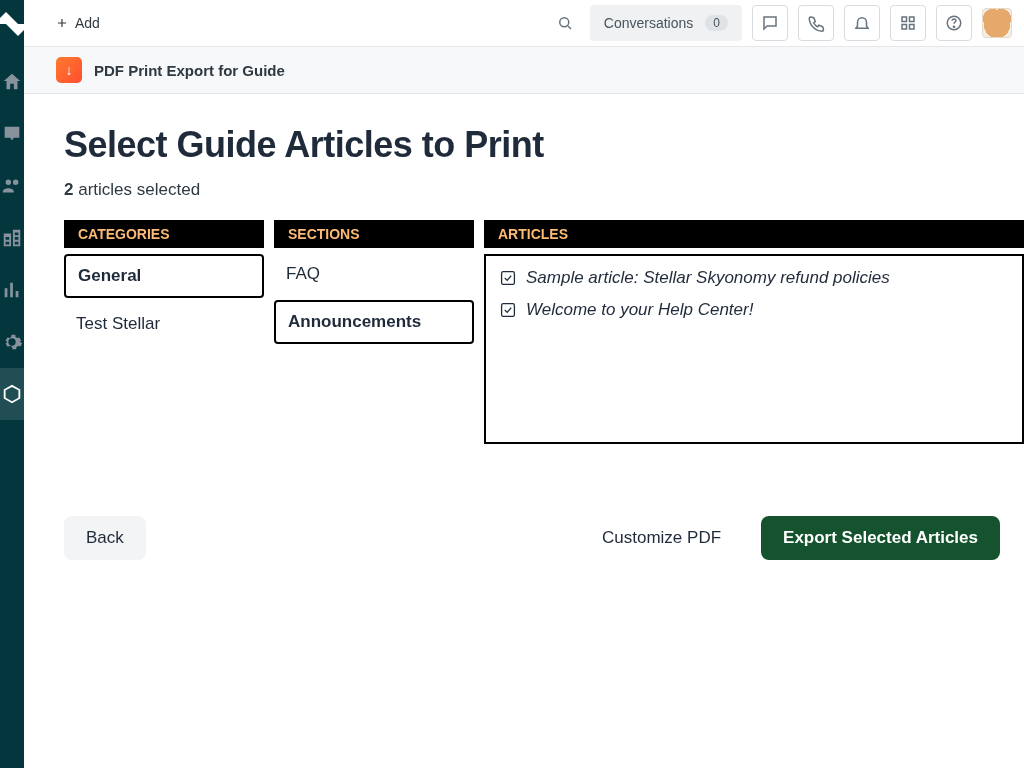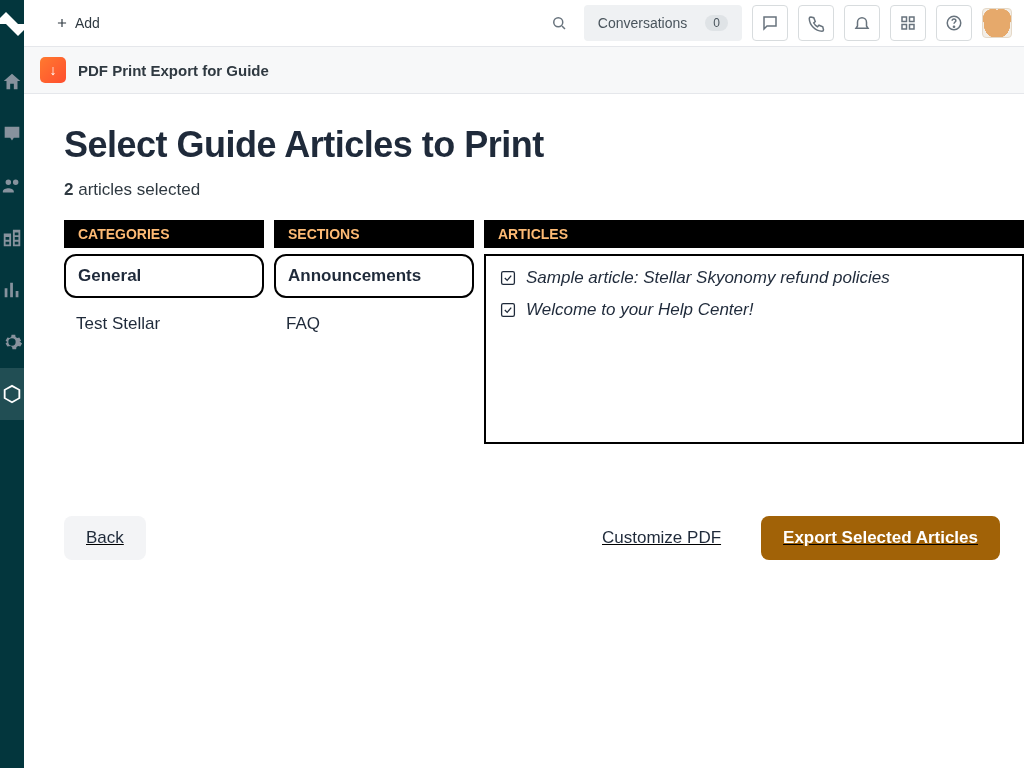--- a/index.html
+++ b/index.html
@@ -50,38 +50,38 @@
 .spacer{flex:1;}
 .top-icon-btn{
   width:36px; height:36px; border:1px solid #d8dcde; border-radius:4px;
   display:flex; align-items:center; justify-content:center; cursor:pointer;
   color:#68737d; background:#fff;
 }
 .top-icon-btn svg{width:18px;height:18px;}
 .search-btn{ border:none; width:30px;}
 .conv-pill{
   height:36px; background:#eff1f3; border-radius:4px; display:flex; align-items:center;
-  padding:0 14px; gap:18px; cursor:pointer; color:#49545c; font-size:14px;
+  padding:0 14px; gap:12px; cursor:pointer; color:#49545c; font-size:14px;
 }
 .conv-count{
   background:#dfe3e6; border-radius:10px; font-size:12px; padding:1px 8px; color:#49545c;
 }
 .avatar{
   width:30px;height:30px;border-radius:4px;
   background: radial-gradient(circle at 35% 35%, #e6a96b 0 38%, transparent 39%),
               radial-gradient(circle at 65% 35%, #e6a96b 0 38%, transparent 39%),
               radial-gradient(circle at 50% 58%, #e6a96b 0 60%, transparent 61%),
               #f3eee7;
   border:1px solid #e5d9c8;
 }
 
 
 .appstrip{
   background:#f7f8f9; border-bottom:1px solid #e5e7eb; display:flex; align-items:center;
-  padding:10px 16px; gap:12px;
+  padding:10px 32px; gap:12px;
 }
 .appstrip .appicon{
   width:26px;height:26px;border-radius:5px;
   background: linear-gradient(135deg,#ff7a2f,#ff4e2f);
   position:relative;
 }
 .appstrip .appicon::after{
   content:"↓"; position:absolute; inset:0; display:flex; align-items:center; justify-content:center;
   color:#fff; font-size:14px; font-weight:700;
 }
@@ -96,40 +96,40 @@
 .selcount b{font-weight:800;}
 
 .panels{ display:flex; gap:10px; margin-top:20px; align-items:flex-start;}
 .col-head{
   background:#000; color:#fdba74; font-weight:700; font-size:14px; padding:6px 14px;
 }
 .col{ width:200px;}
 .col.wide{ width:540px;}
 .nav-list{ display:flex; flex-direction:column; gap:6px; margin-top:6px;}
 .nav-item{
-  padding:10px 12px; font-size:17px; color:#1f2a3a; border-radius:12px; cursor:pointer;
+  padding:10px 12px; font-size:17px; color:#1f2a3a; border-radius:4px; cursor:pointer;
 }
 .nav-item.selected{ border:2px solid #000; font-weight:700;}
 
 .col.wide .nav-list{
   border:2.5px solid #000; padding:12px 14px; min-height:190px; gap:12px;font-style:italic;
 }
 .article-row{ display:flex; align-items:center; gap:10px; color:#1f2a3a; font-size:17px; cursor:pointer;}
 .article-row svg{width:16px;height:16px;flex-shrink:0;}
 
 
 .footer{
-  display:flex; align-items:center; gap:18px; margin-top:72px; padding-right:24px;text-decoration:underline;
+  display:flex; align-items:center; gap:18px; margin-top:72px; padding-right:24px;
 }
 .btn{
   border:none; border-radius:8px; font-size:17px; padding:12px 22px; cursor:pointer;
 }
 .btn.light{ background:#f3f4f6; color:#1f2a3a;}
 .btn.outline{ background:#fff; color:#1f2a3a;}
-.btn.primary{ background:#a16207; color:#fff; font-weight:600;}
+.btn.primary{ background:#14532d; color:#fff; font-weight:600;}
 </style>
 </head>
 <body>
 
 <div class="app">
 
   <div class="rail">
     <div class="logo"></div>
     <div class="rail-icon">
       <svg viewBox="0 0 24 24" fill="currentColor">
@@ -239,22 +239,22 @@
           <div class="col-head">CATEGORIES</div>
           <div class="nav-list">
             <div class="nav-item selected">General</div>
             <div class="nav-item">Test Stellar</div>
           </div>
         </div>
 
         <div class="col">
           <div class="col-head">SECTIONS</div>
           <div class="nav-list">
+            <div class="nav-item">FAQ</div>
             <div class="nav-item selected">Announcements</div>
-            <div class="nav-item">FAQ</div>
           </div>
         </div>
 
         <div class="col wide">
           <div class="col-head">ARTICLES</div>
           <div class="nav-list">
             <div class="article-row">
               <svg viewBox="0 0 20 20" fill="none" stroke="#1f2a3a" stroke-width="1.6">
                   <rect x="2" y="2" width="16" height="16" rx="2"></rect>
                   <path d="M6 10l3 3 5-6"></path>

